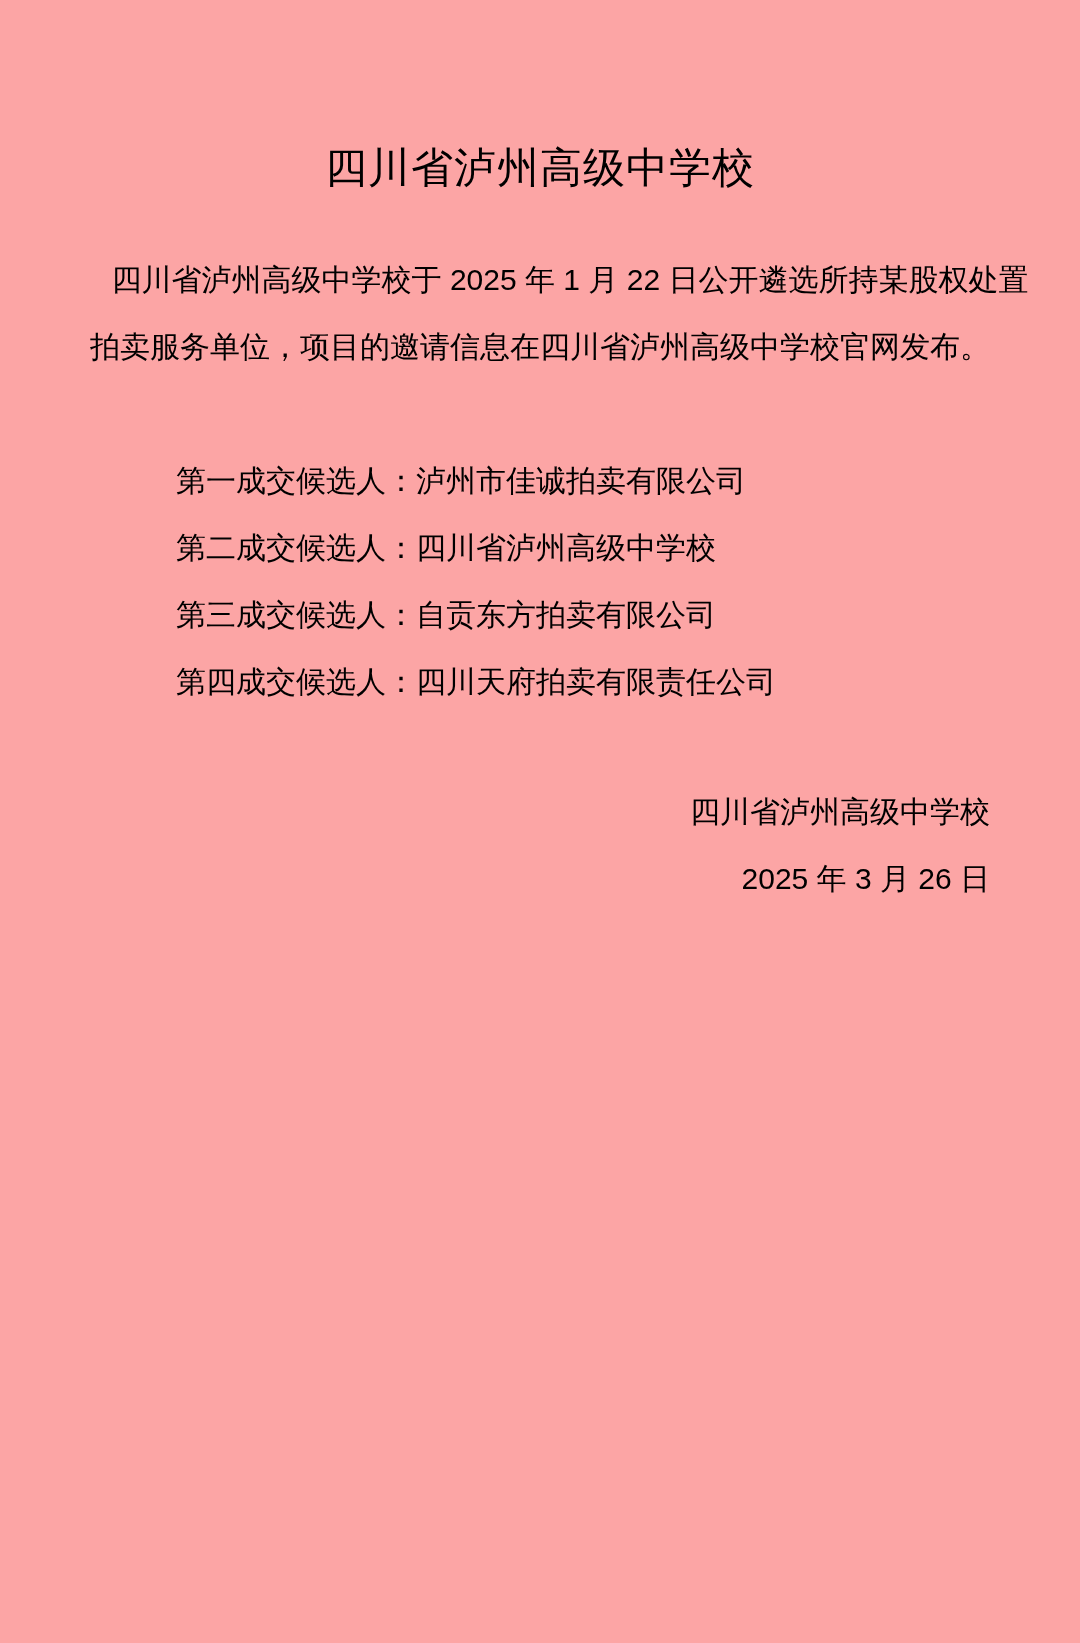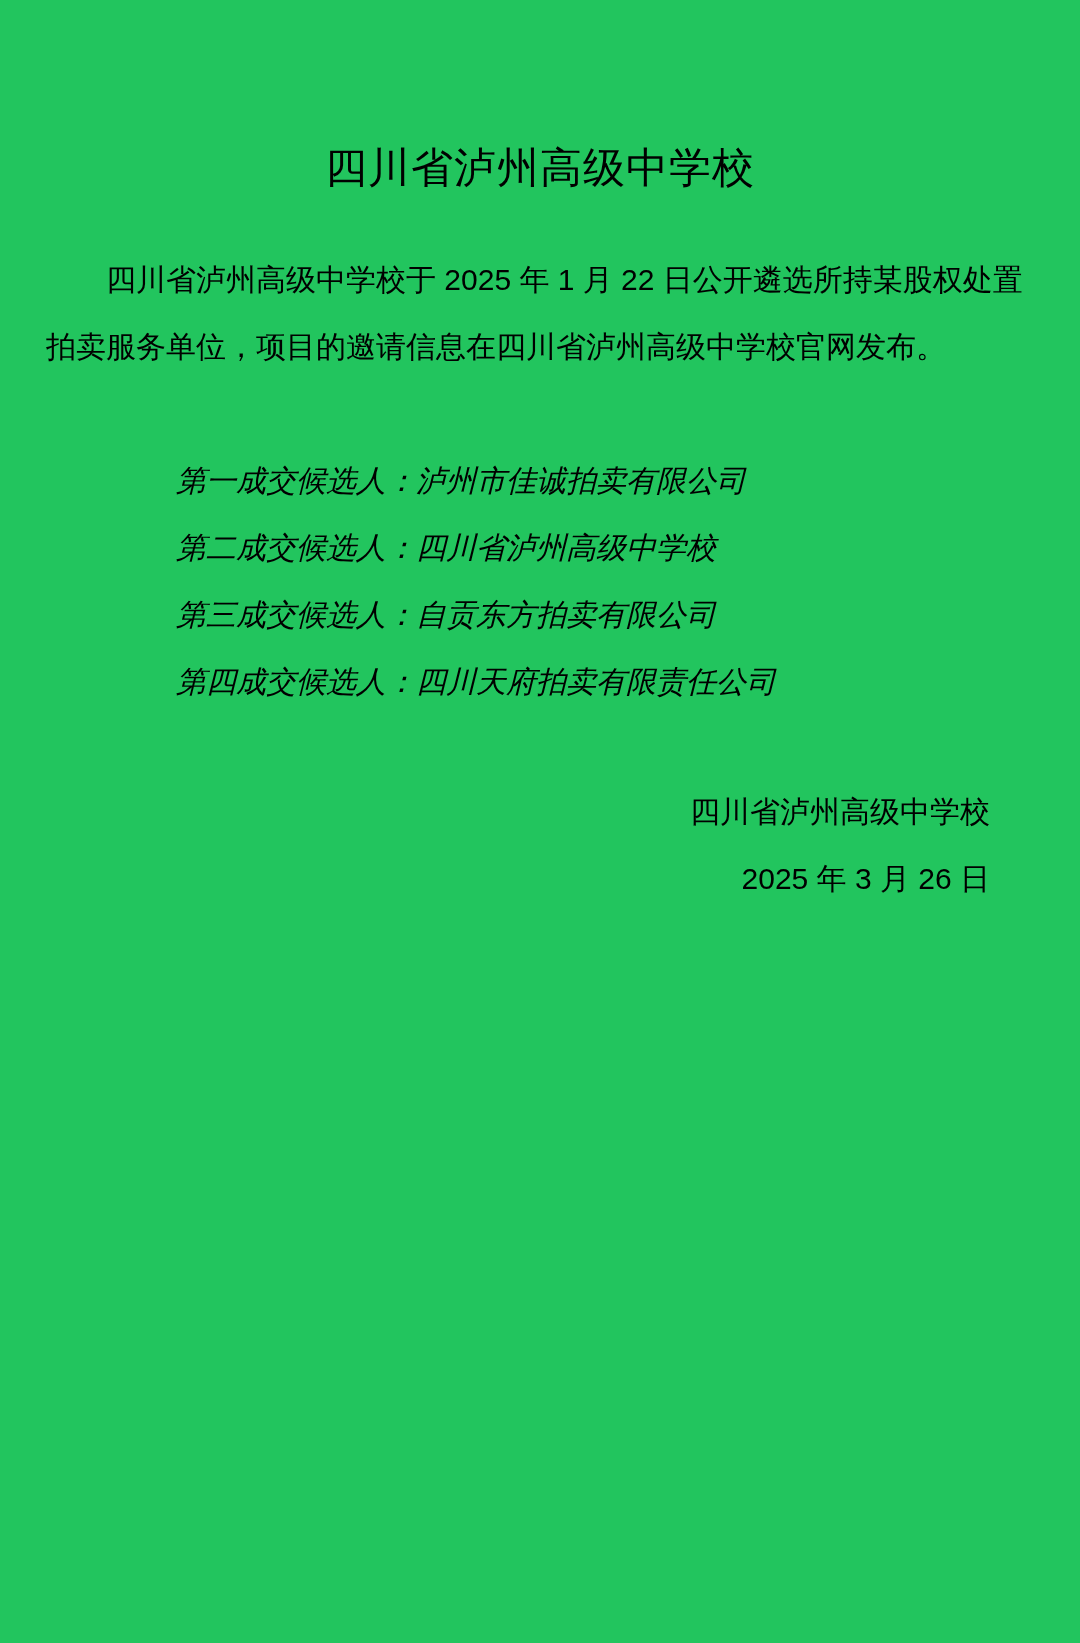--- a/index.html
+++ b/index.html
@@ -6,21 +6,21 @@
   html, body {
     margin: 0;
     padding: 0;
     background: #ffffff;
   }
   .page {
     position: relative;
     width: 1080px;
     height: 1643px;
     margin: 0 auto;
-    background: #22c55e;
+    background: #fca5a5;
     color: #000000;
     font-family: "Liberation Sans", "DejaVu Sans", sans-serif;
     overflow: hidden;
   }
   .title-block {
     padding-top: 122px;
     text-align: center;
     font-size: 42px;
     line-height: 92px;
     font-weight: 400;
@@ -31,30 +31,29 @@
   }
   .body-text {
     margin-top: 32px;
     font-size: 30px;
     line-height: 67px;
   }
   .para {
     margin: 0;
     padding: 0 46px;
     text-indent: 60px;
-    text-align: left;
+    text-align: center;
   }
   .candidates {
     list-style: none;
     margin: 67px 0 0 0;
     padding: 0 0 0 176px;
   }
   .candidate-line {
     white-space: nowrap;
-    font-style: italic;
   }
   .sign-block {
     margin-top: 63px;
     padding-right: 90px;
     text-align: right;
   }
   .sign-line {
     white-space: nowrap;
   }
 </style>

